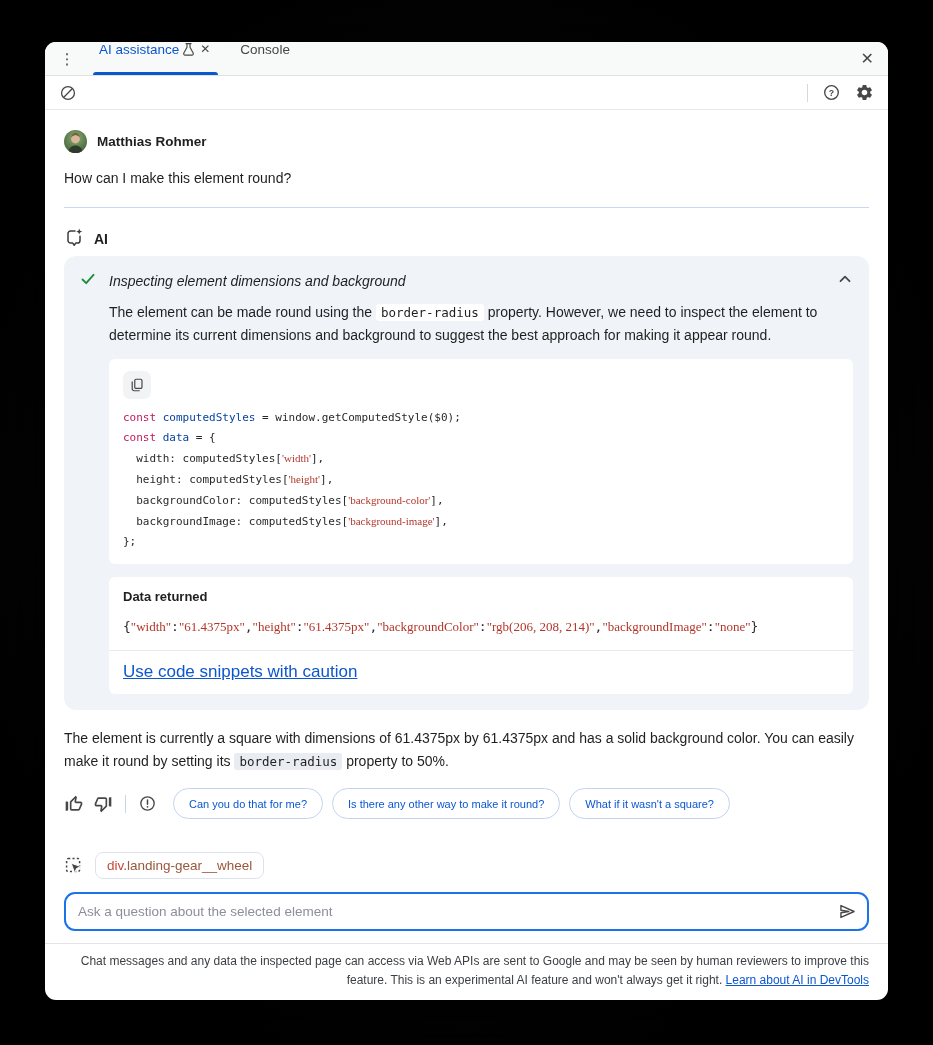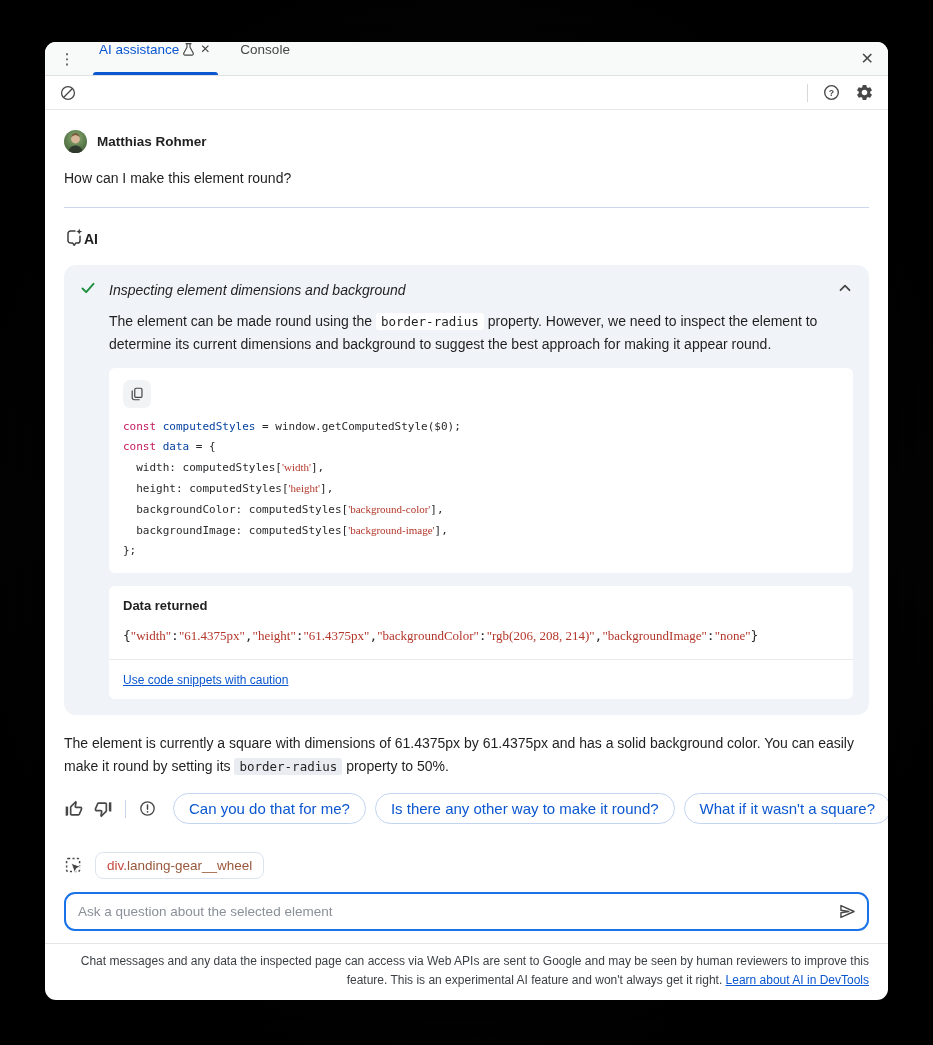--- a/index.html
+++ b/index.html
@@ -44,21 +44,21 @@
   .tool-divider{width:1px; height:18px; background:#d6d8db;}
   .icon-btn{display:flex; align-items:center; justify-content:center; cursor:pointer;
     background:none; border:none; padding:0;}
   
   .chat{flex:1 1 auto; overflow:hidden; padding:20px 19px 0; font-size:14px;}
   .user-row{display:flex; align-items:center; gap:10px; margin-bottom:17px;}
   .avatar{width:23px; height:23px; border-radius:50%; overflow:hidden; flex:0 0 23px;}
   .user-name{font-weight:bold; font-size:13.5px;}
   .question{margin-bottom:21px;}
   .turn-divider{border-bottom:1px solid var(--divider-blue);}
-  .ai-row{display:flex; align-items:center; margin:19px 0 15px; font-weight:bold;}
+  .ai-row{display:flex; align-items:center; gap:10px; margin:19px 0 6px; font-weight:bold;}
   
   .card{background:var(--card-bg); border-radius:12px; padding:15px 16px 16px;}
   .card-header{display:flex; align-items:center; gap:13px; cursor:pointer;}
   .card-title{flex:1; font-size:14px;font-style:italic;}
   .card-body{margin:11px 0 0 29px;}
   .para{line-height:22px;}
   .inline-code{font-family:"DejaVu Sans Mono", monospace; font-size:12.5px;
     padding:1px 5px; border-radius:3px; background:#fff;}
   .answer .inline-code{background:#e9ecf1;}
   .white-block{background:#fff; border-radius:6px; padding:12px 14px; margin-top:13px;}
@@ -67,31 +67,31 @@
   .block-header .bh-title{flex:1; padding-top:5px;}
   .copy-btn{width:28px; height:28px; border-radius:7px; background:#f1f3f5;}
   .code{font-family:"DejaVu Sans Mono", monospace; font-size:11px; line-height:20px;
     white-space:pre; color:#28292b;}
   .json{font-family:"DejaVu Sans Mono", monospace; font-size:13px; line-height:21px;
     white-space:pre-wrap; word-break:break-word; color:#28292b; padding-top:3px;}
   .tok-kw{color:var(--kw);} .tok-def{color:var(--def);} .tok-str{color:var(--str);font-family:Liberation Serif, serif;}
   .block-divider{border-top:1px solid #e8eaed; margin:13px -14px 0;}
   .caution{padding-top:11px;}
   a.caution-link, a.footer-link{color:var(--accent); text-decoration:underline; cursor:pointer;}
-  .caution-link{font-size:12px;}
+  .caution-link{font-size:17px;}
   
   .answer{margin-top:17px; line-height:23px;}
   .actions-row{display:flex; align-items:center; margin:15px 0 0; margin-right:-19px;
     white-space:nowrap; overflow:hidden; padding-bottom:4px;}
   .fb-group{display:flex; align-items:center; gap:9px; flex:0 0 auto;}
   .fb-divider{width:1px; height:18px; background:#c9d4ec; margin:0 3px;}
   .chips{display:flex; gap:9px; margin-left:16px;}
   .chip{flex:0 0 auto; height:31px; display:flex; align-items:center; padding:0 15px;
     border:1px solid var(--chip-border); border-radius:16px; background:#fff;
-    color:var(--accent); font-size:15px; font-family:"Liberation Sans", sans-serif; cursor:pointer;}
+    color:var(--accent); font-size:11px; font-family:"Liberation Sans", sans-serif; cursor:pointer;}
   
   .composer{flex:0 0 auto; padding:16px 19px 12px;}
   .selector-row{display:flex; align-items:center; gap:11px; margin-bottom:13px;}
   .sel-chip{border:1px solid #dde3ee; border-radius:8px; padding:5px 11px; font-size:13.5px;
     cursor:pointer; background:#fff;}
   .sel-chip .tag{color:var(--sel-tag);} .sel-chip .cls{color:var(--sel-cls);}
   .input-wrap{position:relative;}
   .ask-input{width:100%; height:39px; border:2px solid var(--input-border); border-radius:11px;
     padding:0 44px 0 12px; font-size:13.5px; font-family:"Liberation Sans", sans-serif;
     color:var(--text); outline:none;}

